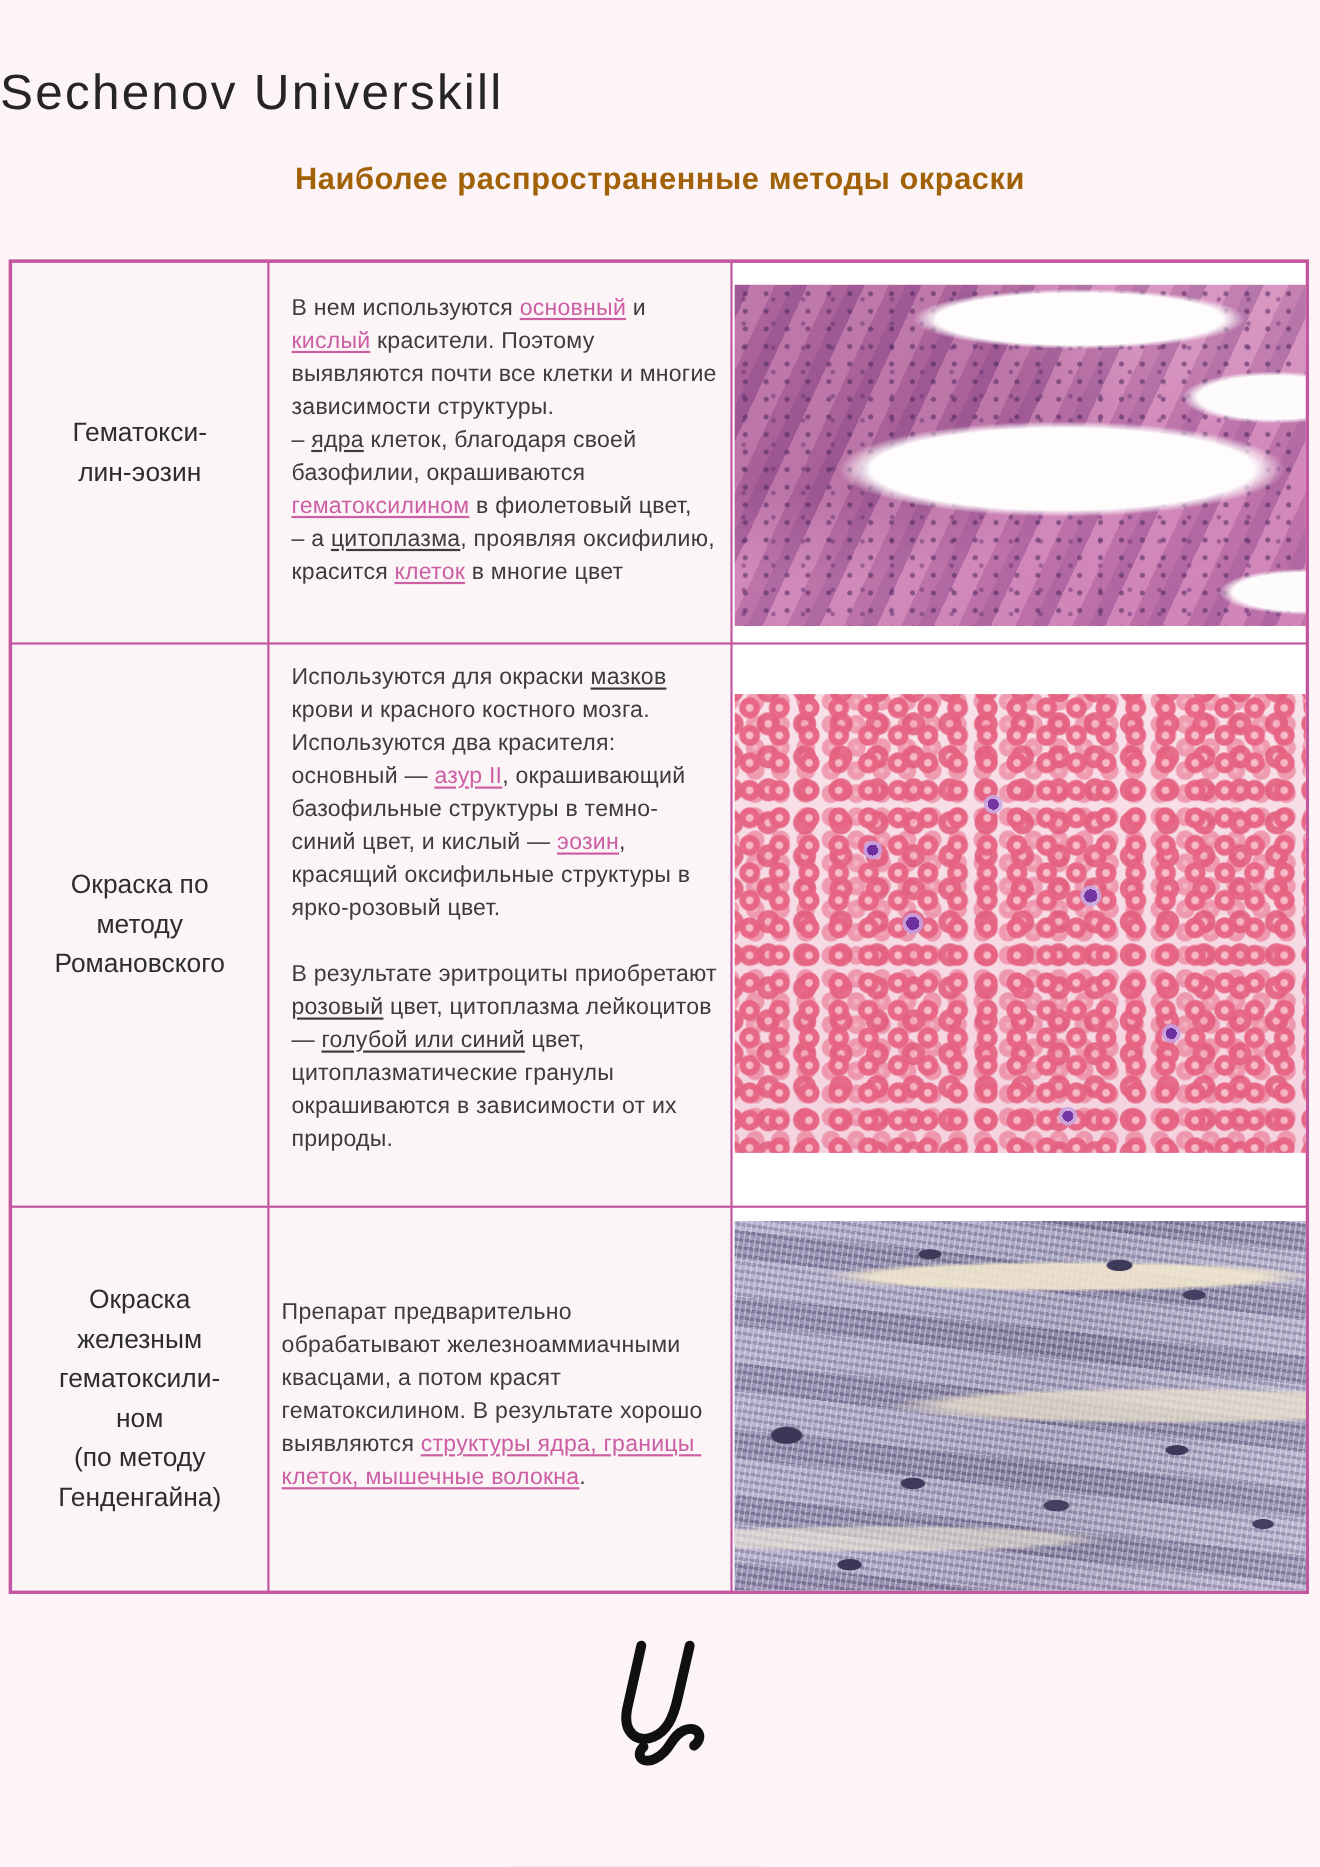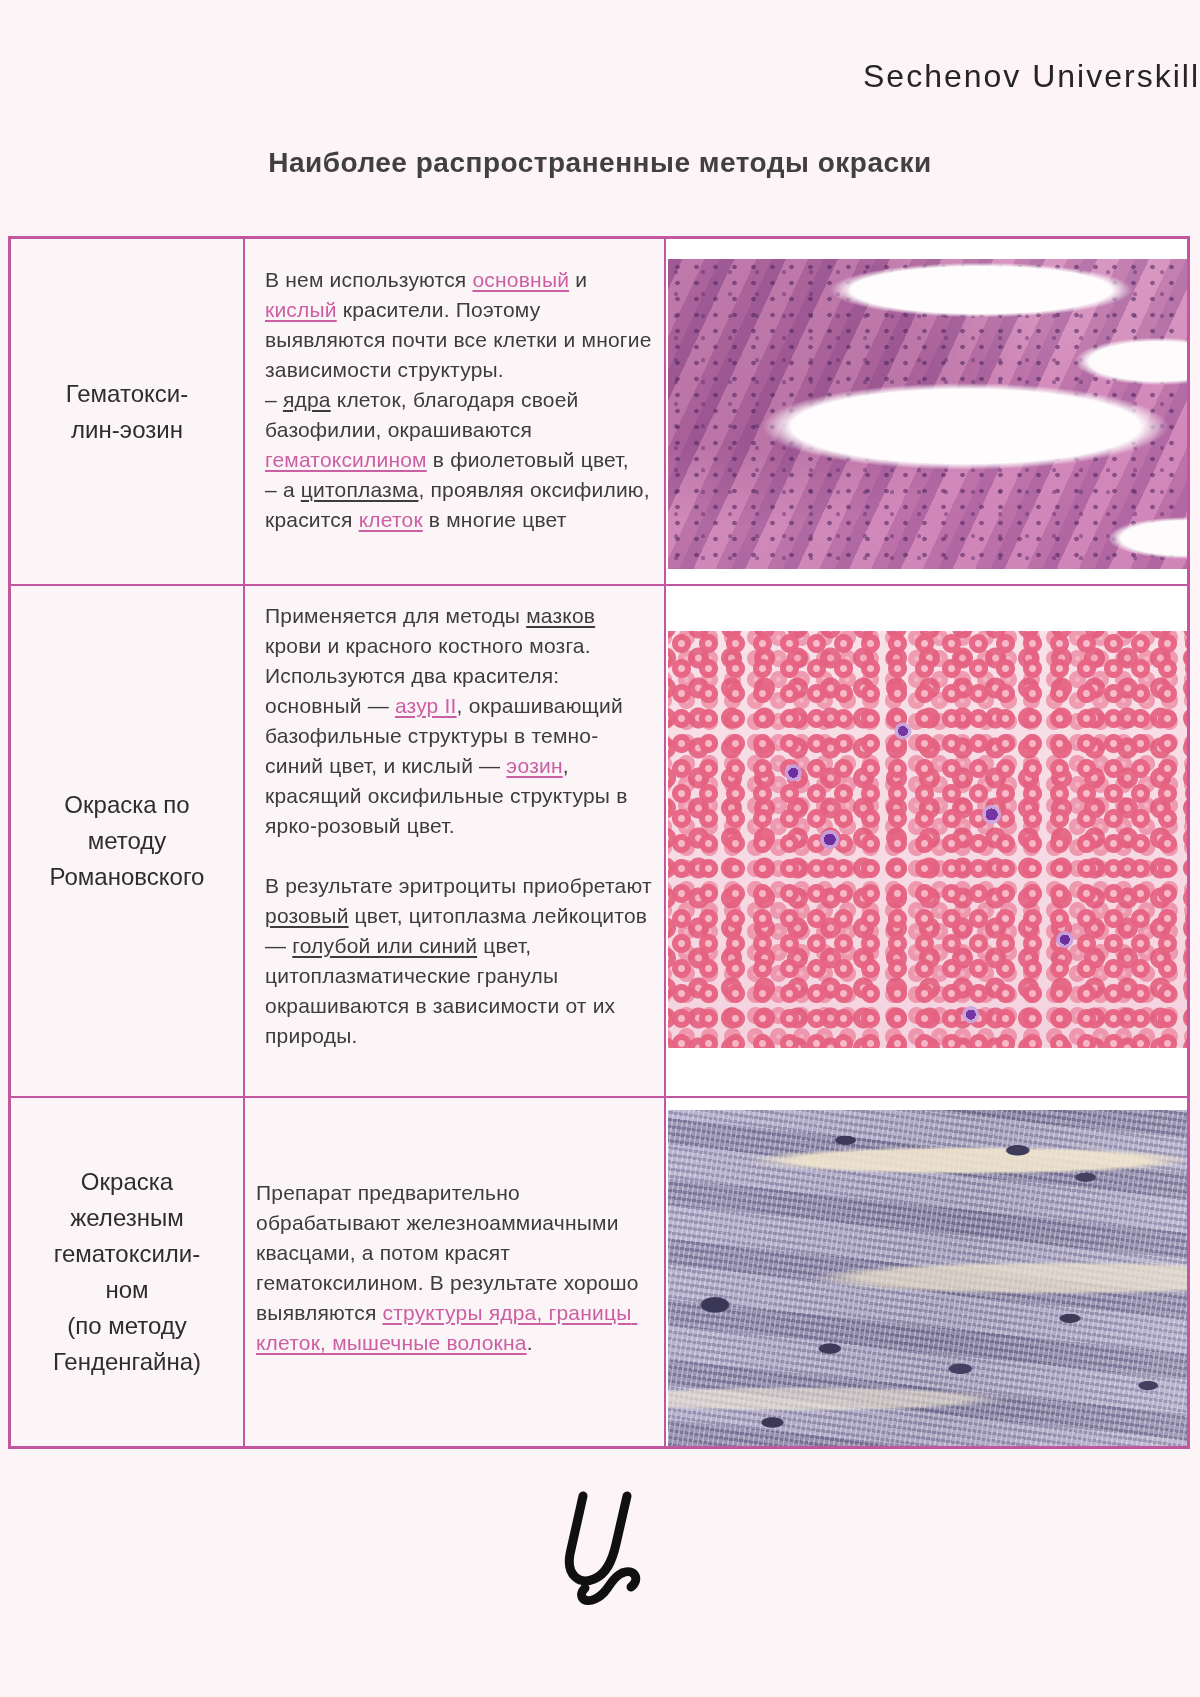--- a/index.html
+++ b/index.html
@@ -8,27 +8,27 @@
   }
   *{box-sizing:border-box; margin:0; padding:0;}
   html,body{background:#fcf4f6;}
   body{
     width:1200px; height:1697px; position:relative;
     font-family:"Liberation Sans", sans-serif;
     color:#3c3c3c;
   }
   .title{
     position:absolute; top:58px; left:0; width:100%;
-    text-align:right; font-size:32px; font-weight:400;
+    text-align:left; font-size:45px; font-weight:400;
     letter-spacing:2px; color:#252525;
   }
   .subtitle{
     position:absolute; top:147px; left:0; width:100%;
     text-align:center; font-size:28px; font-weight:600;
-    letter-spacing:.5px; color:#404040;
+    letter-spacing:.5px; color:#a16207;
   }
   .stain-table{
     position:absolute; left:8px; top:236px; width:1182px; height:1213px;
     display:grid;
     grid-template-columns:232px 419px 1fr;
     grid-template-rows:345px 510px 1fr;
     gap:2px; background:var(--accent);
     border:3px solid var(--accent);
   }
   .cell{background:#fcf5f7; overflow:hidden;}
@@ -130,21 +130,21 @@
 – а </span><span class="seg-u">цитоплазма</span><span>, проявляя оксифилию, красится </span><span class="seg-link">клеток</span><span> в многие цвет</span></p>
   </div>
   <div class="cell imgcell">
     <div class="micro img-he"></div>
   </div>
 
   <div class="cell label">Окраска по
 методу
 Романовского</div>
   <div class="cell desc r2">
-    <p class="desc-text"><span>Применяется для методы </span><span class="seg-u">мазков</span><span> крови и красного костного мозга. Используются два красителя: основный — </span><span class="seg-link">азур II</span><span>, окрашивающий базофильные структуры в темно-синий цвет, и кислый — </span><span class="seg-link">эозин</span><span>, красящий оксифильные структуры в ярко-розовый цвет.
+    <p class="desc-text"><span>Используются для окраски </span><span class="seg-u">мазков</span><span> крови и красного костного мозга. Используются два красителя: основный — </span><span class="seg-link">азур II</span><span>, окрашивающий базофильные структуры в темно-синий цвет, и кислый — </span><span class="seg-link">эозин</span><span>, красящий оксифильные структуры в ярко-розовый цвет.
 
 В результате эритроциты приобретают </span><span class="seg-u">розовый</span><span> цвет, цитоплазма лейкоцитов — </span><span class="seg-u">голубой или синий</span><span> цвет, цитоплазматические гранулы окрашиваются в зависимости от их природы.</span></p>
   </div>
   <div class="cell imgcell">
     <div class="micro img-blood"></div>
   </div>
 
   <div class="cell label">Окраска
 железным
 гематоксили-

